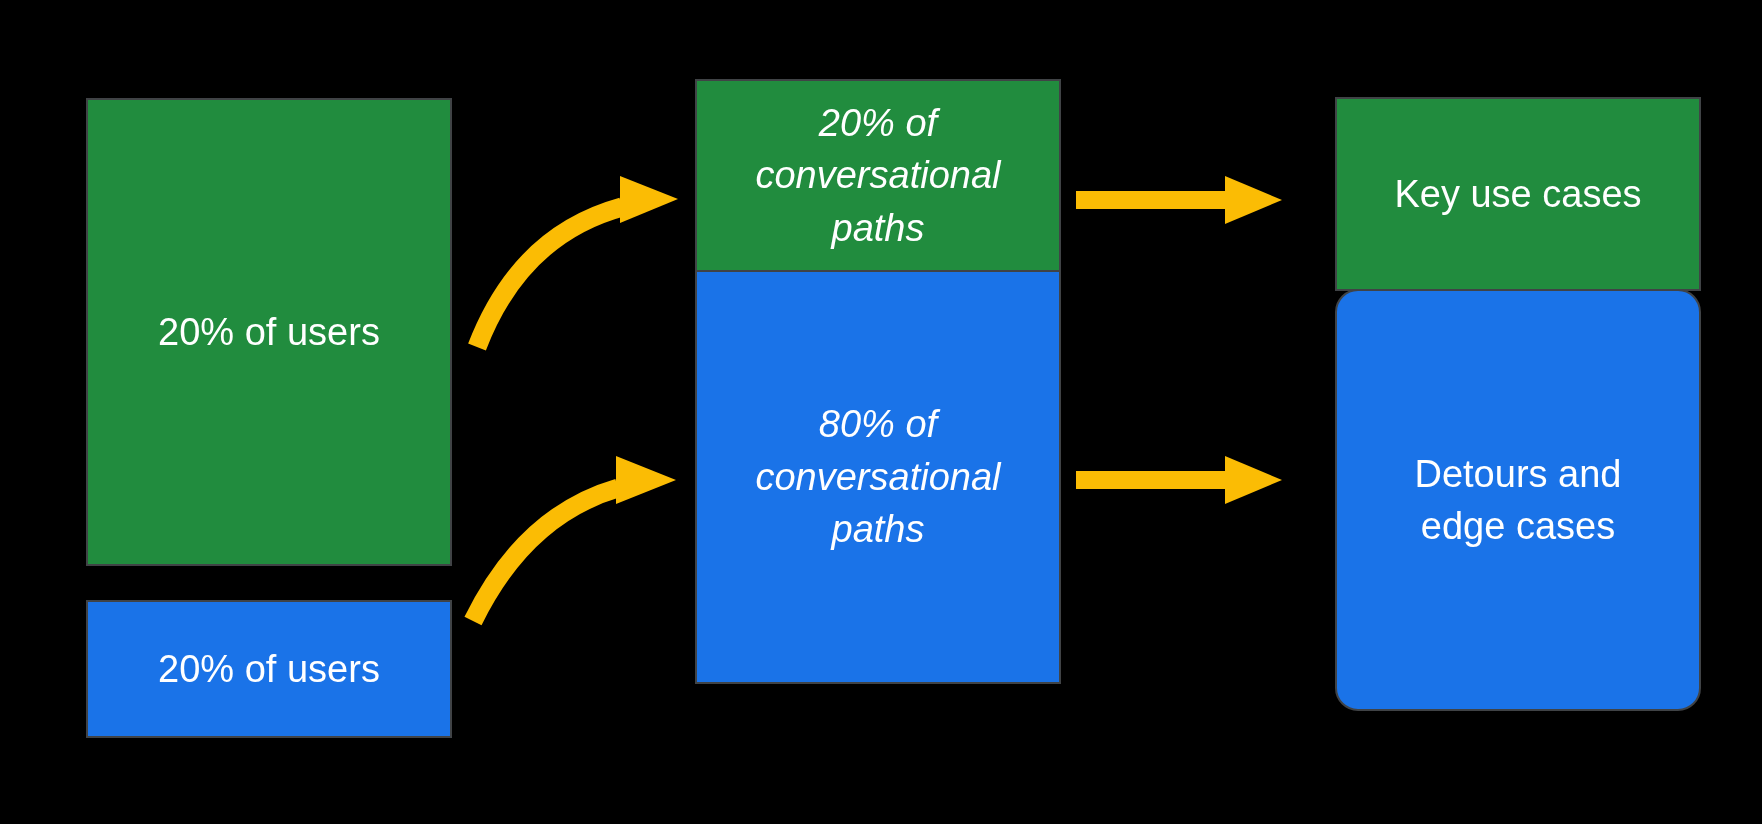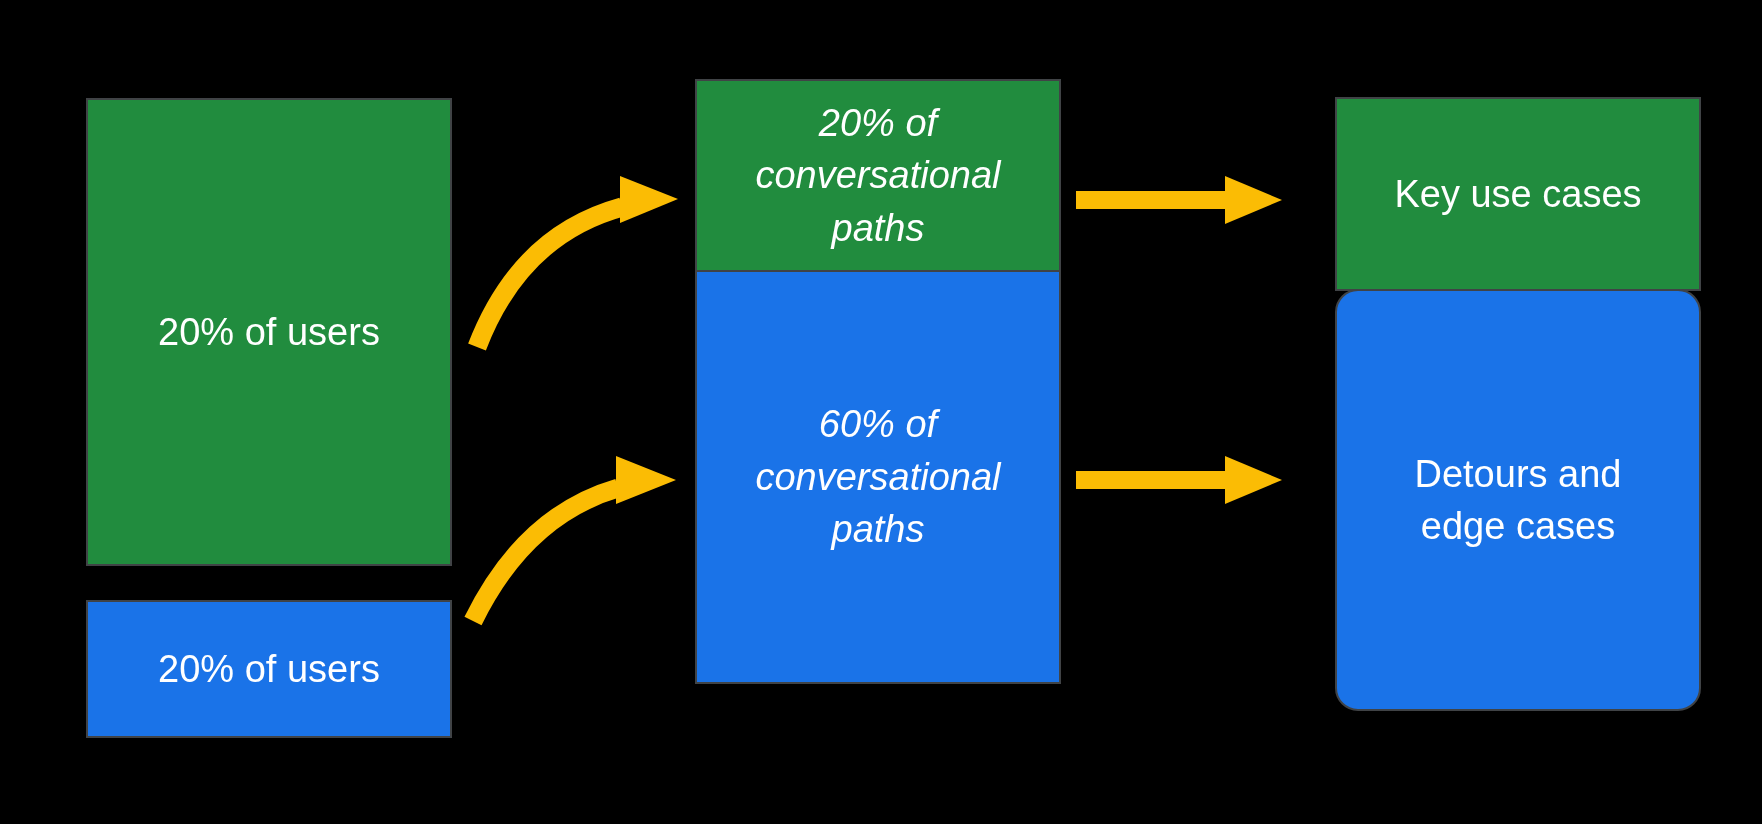--- a/index.html
+++ b/index.html
@@ -72,21 +72,21 @@
     </div>
   </div>
 
   <div class="bar" id="bar-paths">
     <div class="seg seg-top" style="background-color: rgb(33, 140, 62);">
       <span class="seg-label">20% of
 conversational
 paths</span>
     </div>
     <div class="seg seg-bottom" style="background-color: rgb(26, 115, 232);">
-      <span class="seg-label">60% of
+      <span class="seg-label">80% of
 conversational
 paths</span>
     </div>
   </div>
 
   <div class="bar" id="bar-outcomes">
     <div class="seg seg-top" style="background-color: rgb(33, 140, 62);">
       <span class="seg-label">Key use cases</span>
     </div>
     <div class="seg seg-bottom" style="background-color: rgb(26, 115, 232);">

